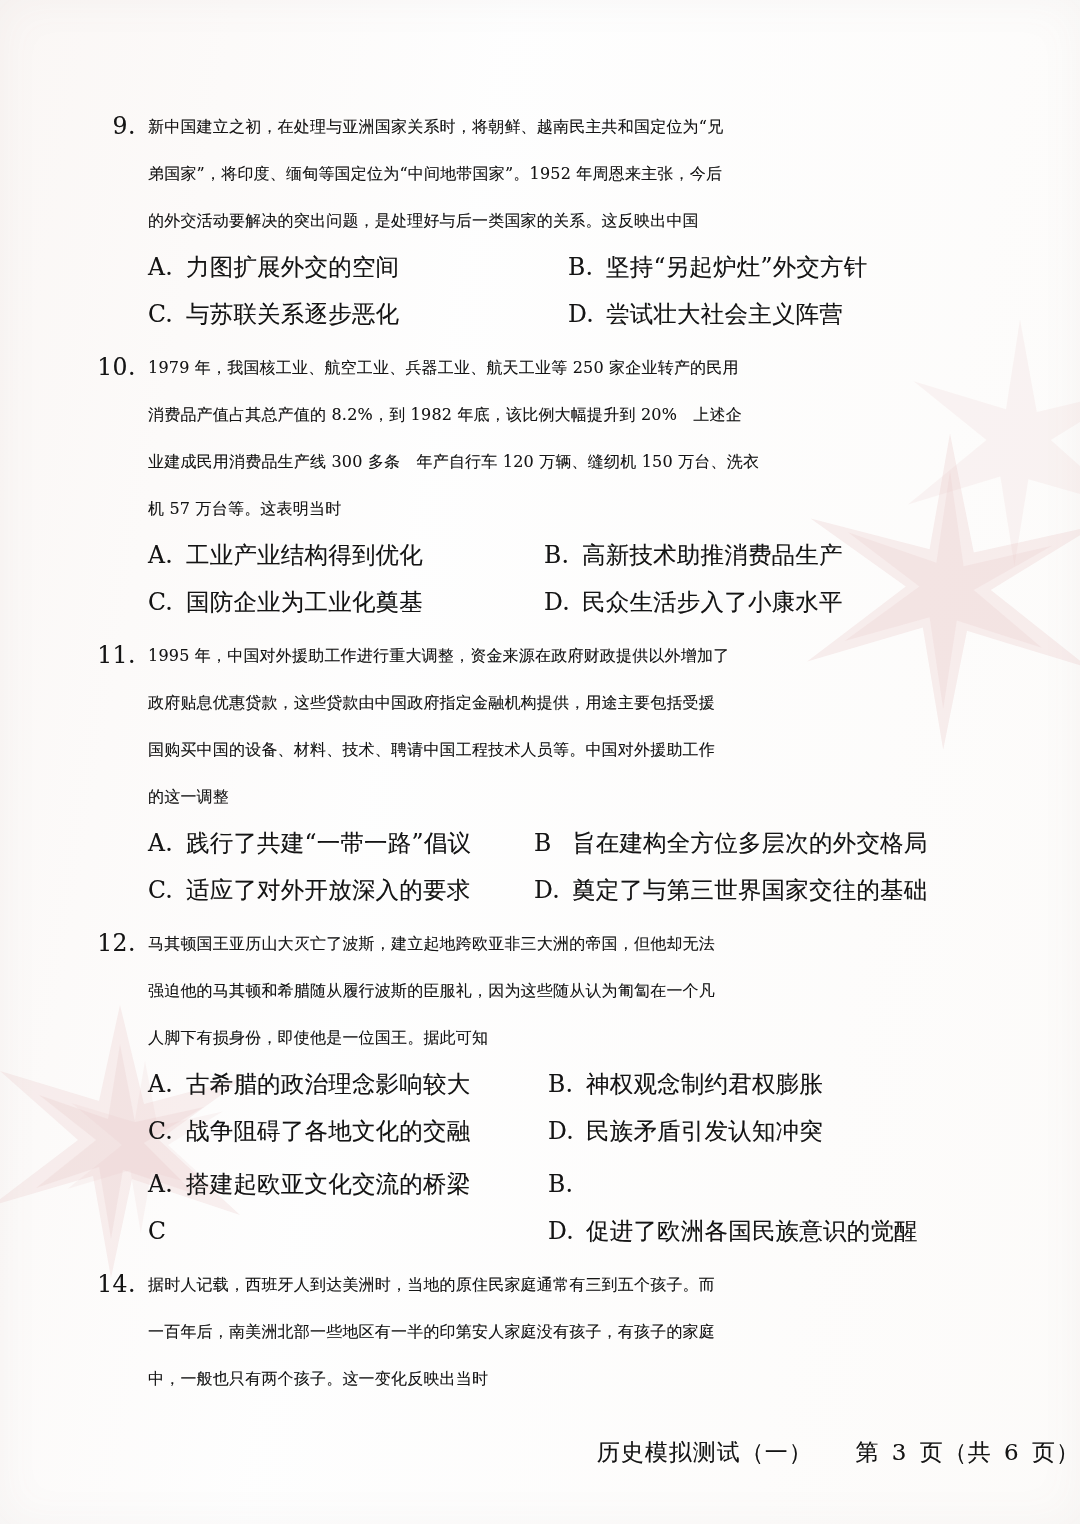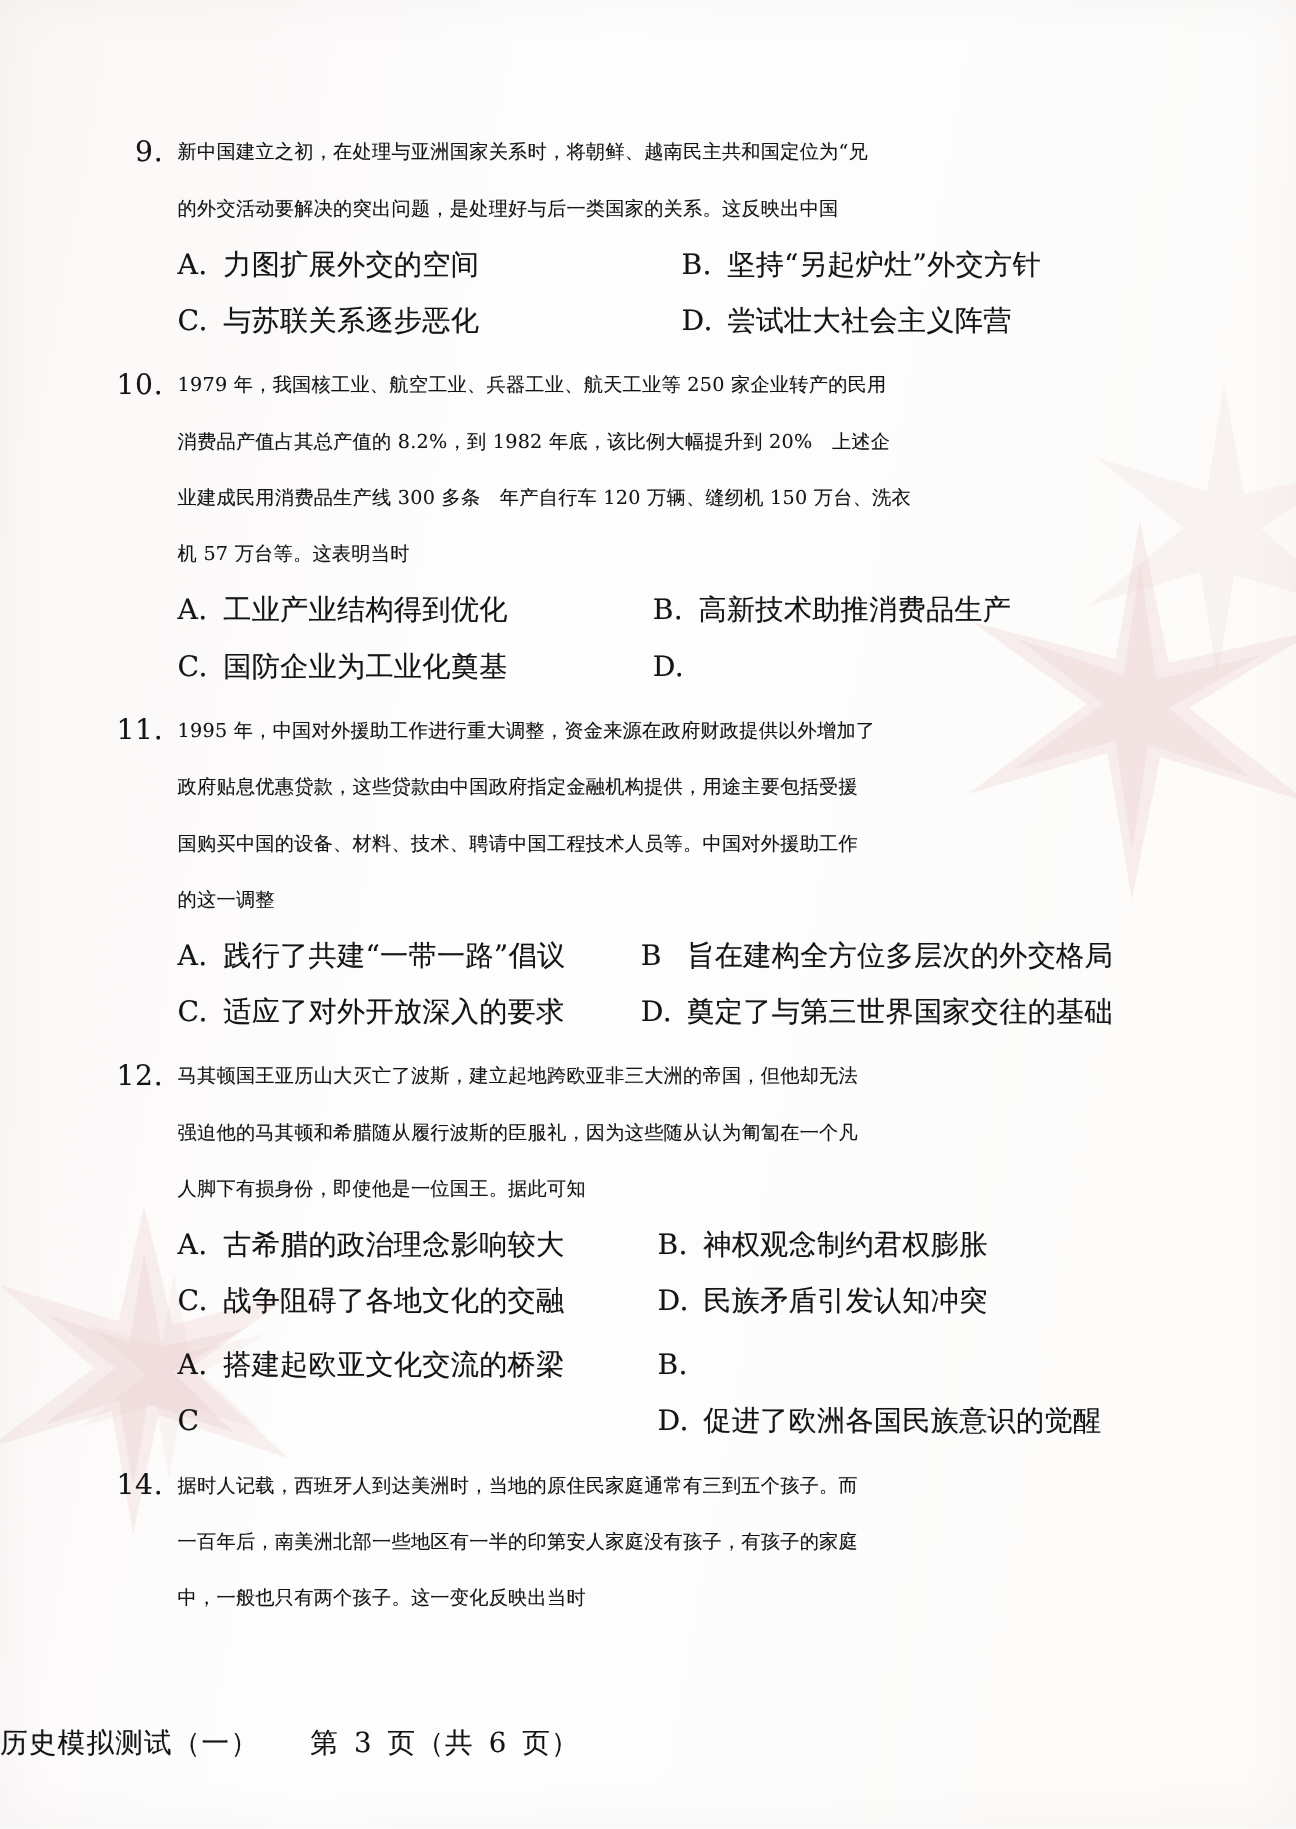--- a/index.html
+++ b/index.html
@@ -107,21 +107,21 @@
   .q11 .opt.col-a { width: 386px; }
   .q12 .opt.col-a { width: 400px; }
   .q13 .opt.col-a { width: 400px; }
 
   
   .footer {
     position: absolute;
     left: 0;
     right: 0;
     bottom: 56px;
-    text-align: left;
+    text-align: right;
     font-size: 23px;
     letter-spacing: 1px;
     z-index: 3;
     margin-top: 20px;
   }
   .footer .seg { display: inline-block; }
   .footer .gap { display: inline-block; width: 26px; }
 
   
   .content, .footer {
@@ -173,20 +173,21 @@
       </g>
     </svg>
   </div>
 
   <div class="content">
 
     <div class="q q9">
       <div class="q-body">
         <div class="q-num">9.</div>
         <div class="q-line">新中国建立之初，在处理与亚洲国家关系时，将朝鲜、越南民主共和国定位为“兄</div>
+        <div class="q-line">弟国家”，将印度、缅甸等国定位为“中间地带国家”。1952 年周恩来主张，今后</div>
         <div class="q-line">的外交活动要解决的突出问题，是处理好与后一类国家的关系。这反映出中国</div>
       </div>
       <div class="opts">
         <div class="opt-row">
           <div class="opt col-a">
             <span class="lbl">A.</span>
             <span>力图扩展外交的空间</span>
           </div>
           <div class="opt col-b">
             <span class="lbl">B.</span>
@@ -225,20 +226,21 @@
             <span>高新技术助推消费品生产</span>
           </div>
         </div>
         <div class="opt-row">
           <div class="opt col-a">
             <span class="lbl">C.</span>
             <span>国防企业为工业化奠基</span>
           </div>
           <div class="opt col-b">
             <span class="lbl">D.</span>
+            <span>民众生活步入了小康水平</span>
           </div>
         </div>
       </div>
     </div>
 
     <div class="q q11">
       <div class="q-body">
         <div class="q-num">11.</div>
         <div class="q-line">1995 年，中国对外援助工作进行重大调整，资金来源在政府财政提供以外增加了</div>
         <div class="q-line">政府贴息优惠贷款，这些贷款由中国政府指定金融机构提供，用途主要包括受援</div>

